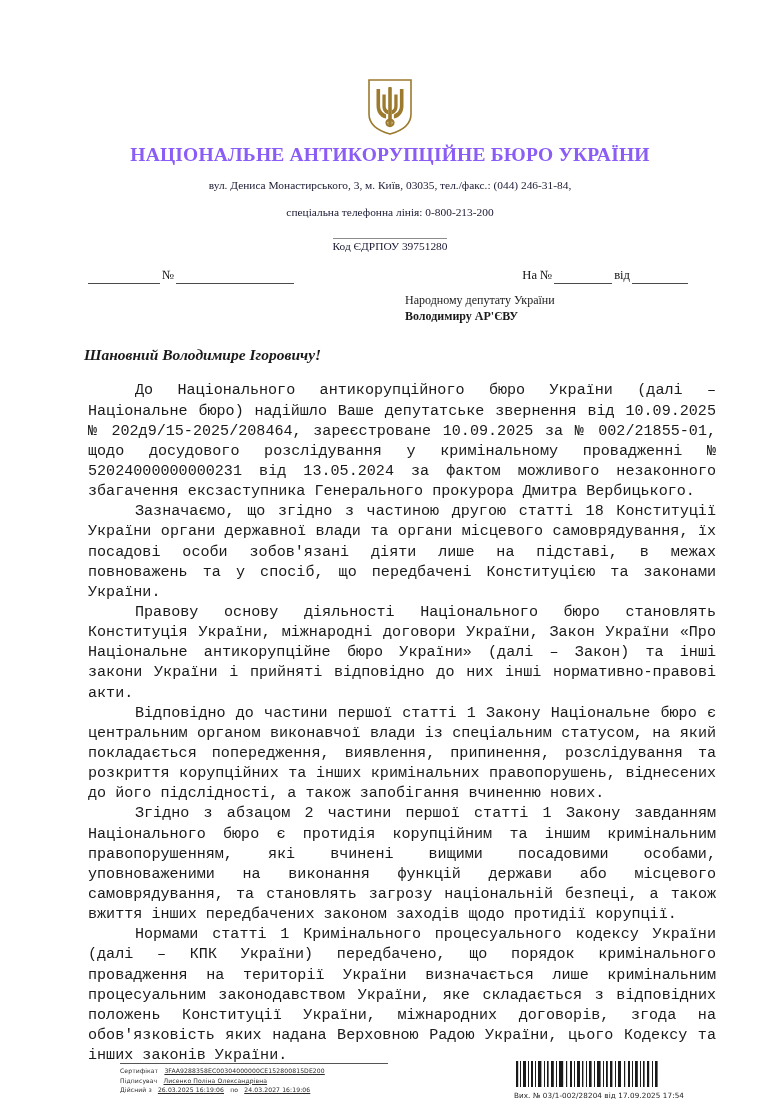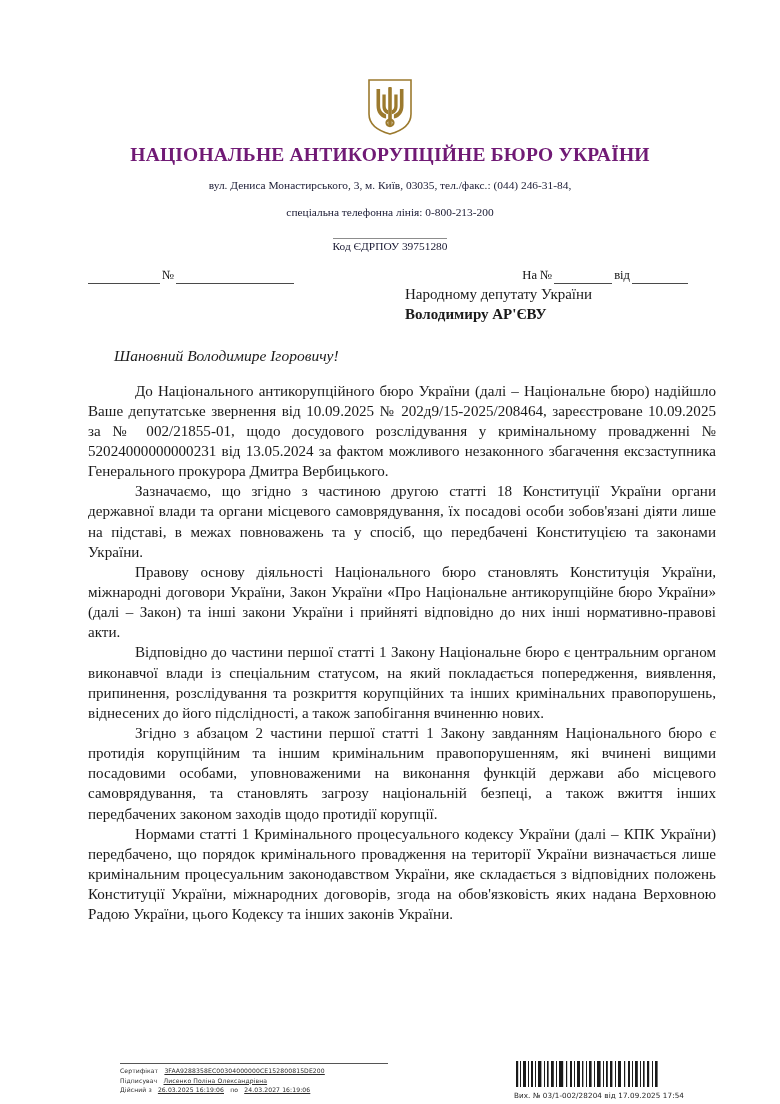--- a/index.html
+++ b/index.html
@@ -30,21 +30,21 @@
   .emblem {
     width: 46px;
     height: 58px;
     margin: 0 auto 8px auto;
     display: block;
   }
   .org-name {
     font-size: 19.5px;
     font-weight: bold;
     letter-spacing: 0.2px;
-    color: #701a75;
+    color: #8b5cf6;
     white-space: nowrap;
     margin: 0 0 1px 0;
     font-family: "Liberation Serif", "DejaVu Serif", serif;
   }
   .contact-line {
     font-size: 11.4px;
     color: #1a1a33;
     line-height: 1.32;
     margin: 12px;
   }
@@ -87,41 +87,42 @@
   .rule-b { width: 118px; }
   .rule-c { width: 58px; }
   .rule-d { width: 56px; }
   .ref-lbl {
     padding: 0 2px 1px 2px;
     white-space: nowrap;
   }
 
   
   .addressee {
-    margin-top: 0;
+    margin-top: 8px;
     padding-left: 405px;
-    font-size: 15px;
+    font-size: 12px;
     line-height: 1.35;
   }
   .addressee .line1 { font-weight: normal; }
   .addressee .line2 { font-weight: bold; }
 
   
   .salutation {
     margin: 22px 0 0 0;
-    padding-left: 114px;
+    padding-left: 84px;
     font-size: 15.5px;
-    font-weight: normal;
+    font-weight: bold;
     font-style: italic;
   }
 
   
   .body-text {
     margin: 16px 0 0 0;
     padding: 0 64px 0 88px;
+    font-family: Liberation Mono, monospace;
   }
   .body-text p {
     margin: 0;
     font-size: 15.1px;
     line-height: 1.335;
     text-align: justify;
     text-indent: 47px;
     text-justify: inter-word;
     hyphens: none;
   }

